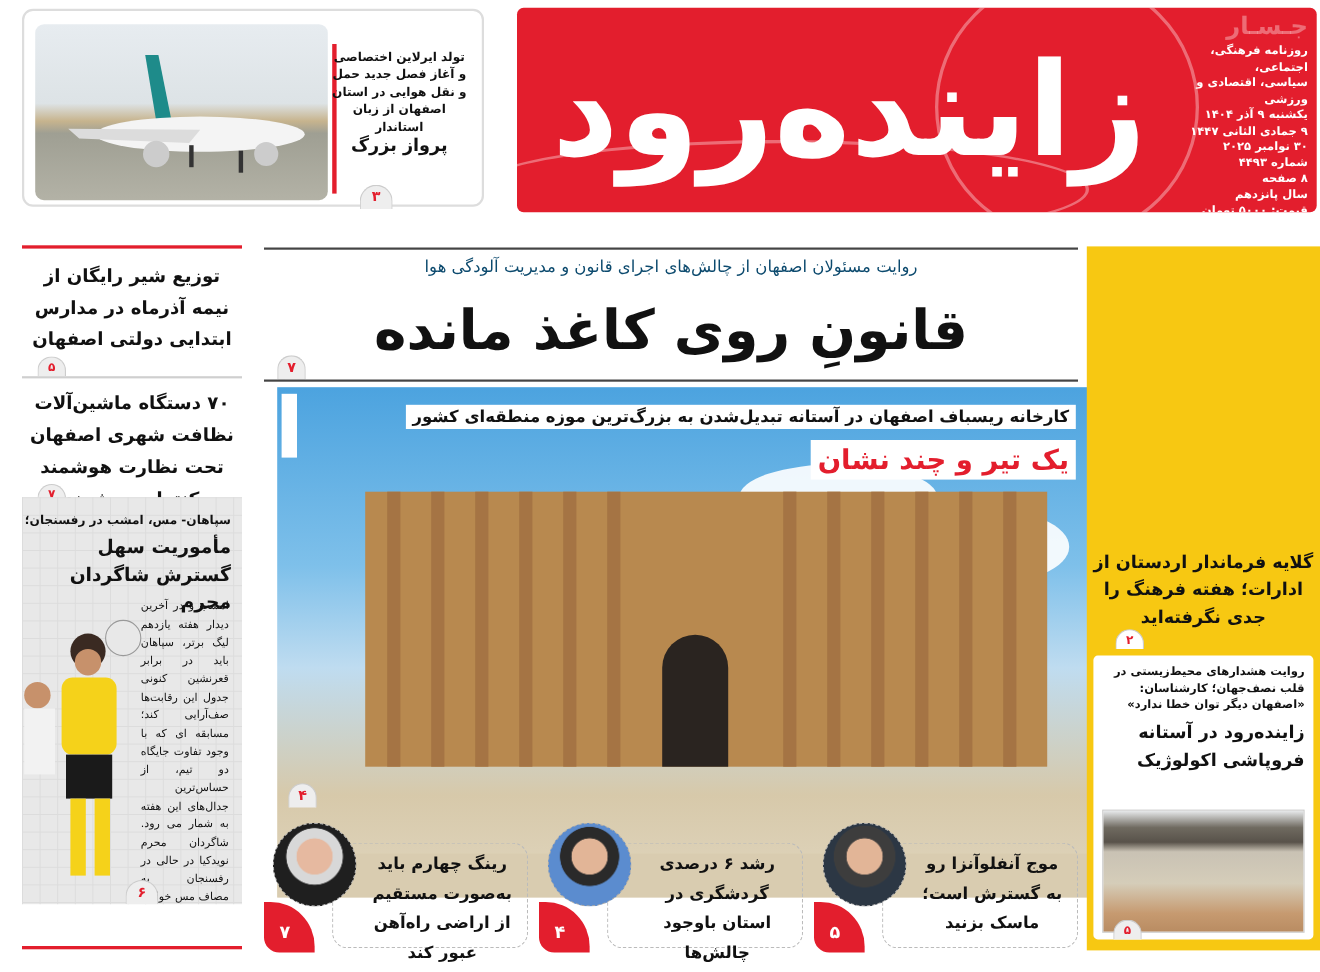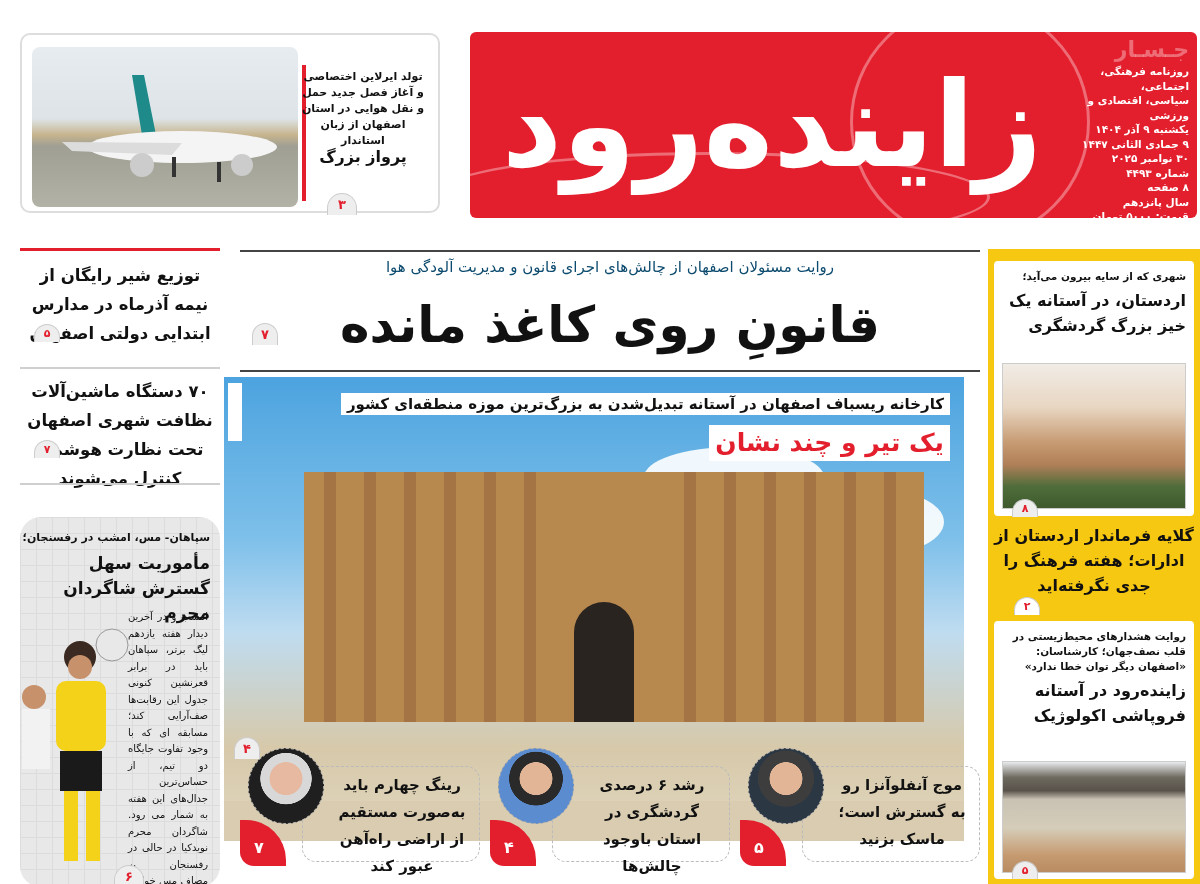--- a/index.html
+++ b/index.html
@@ -1,18 +1,18 @@
 <!DOCTYPE html>
 <html><head>
 <meta charset="utf-8">
 <style>
   * { box-sizing: border-box; margin: 0; padding: 0; }
   html, body { width: 1200px; height: 884px; background: #ffffff; overflow: hidden; }
   body { position: relative; font-family: "DejaVu Sans", sans-serif; direction: rtl; color: #111; }
-  .abs { position: absolute; margin-top: 25px; }
+  .abs { position: absolute; }
 
   
   .masthead { left: 470px; top: 7px; width: 727px; height: 186px; background: #e31e2d; border-radius: 6px; overflow: hidden; }
   .masthead .swoosh { position: absolute; border: 3px solid rgba(255,255,255,0.35); border-radius: 50%; }
   .logo { position: absolute; left: 12px; top: 8px; width: 580px; height: 170px; display: flex; align-items: center; justify-content: center;
           color: #fff; font-family: "DejaVu Sans", sans-serif; font-weight: bold; font-size: 118px; letter-spacing: -6px; line-height: 1; }
   .masthead-info { position: absolute; right: 8px; top: 6px; width: 115px; color: #fff; font-size: 10.5px; line-height: 14.5px; text-align: right; font-weight: bold; }
   .masthead-info .ghost { color: rgba(255,255,255,0.35); font-size: 22px; line-height: 24px; margin-bottom: 2px; }
 
   
@@ -24,36 +24,36 @@
   .topbox .big { position: absolute; right: 12px; top: 112px; width: 126px; text-align: center; font-size: 16px; font-weight: bold; }
 
   .page-badge { position: absolute; width: 30px; height: 22px; border-radius: 15px 15px 0 0; background: #eee; border: 1px solid #ccc; border-bottom: none;
                 color: #e31e2d; font-weight: bold; font-size: 13px; text-align: center; line-height: 22px; }
 
   
   .redrule { background: #e31e2d; height: 3px; }
   .greyrule { background: #cfcfcf; height: 2px; }
   .lefthead { text-align: center; font-weight: bold; font-size: 16.5px; line-height: 29px; }
 
-  .sportbox { left: 20px; top: 492px; width: 200px; height: 370px; border-radius: 21px; background: #e8e8e8; overflow: hidden;
+  .sportbox { left: 20px; top: 452px; width: 200px; height: 370px; border-radius: 0; background: #e8e8e8; overflow: hidden;
               background-image: linear-gradient(#dcdcdc 1px, transparent 1px), linear-gradient(90deg, #dcdcdc 1px, transparent 1px);
               background-size: 16px 16px; }
   .sportbox .kicker { position: absolute; right: 10px; top: 14px; font-size: 11px; font-weight: bold; }
   .sportbox .title { position: absolute; right: 10px; top: 34px; width: 180px; font-size: 17px; line-height: 25px; font-weight: bold; text-align: right; }
   .sportbox .body { position: absolute; right: 12px; top: 92px; width: 80px; font-size: 10px; line-height: 16.5px; text-align: justify; }
   .sportbox .player { position: absolute; left: 0; top: 100px; width: 120px; height: 260px; }
 
   
   .main-top { left: 240px; top: 225px; width: 740px; height: 2px; background: #444; }
   .kicker-main { left: 240px; top: 233px; width: 740px; text-align: center; font-size: 15px; color: #0c4a6e; }
   .headline { left: 240px; top: 262px; width: 740px; text-align: center; font-size: 50px; font-weight: bold; letter-spacing: -1px; line-height: 76px; }
   .main-bottom { left: 240px; top: 345px; width: 740px; height: 2px; background: #444; }
 
   
-  .bigphoto { left: 224px; top: 352px; width: 740px; height: 464px; overflow: hidden;
+  .bigphoto { left: 252px; top: 352px; width: 740px; height: 464px; overflow: hidden;
               background: linear-gradient(180deg,#4ca3df 0%,#7ec0ea 35%,#bfdcf0 55%,#d7c9aa 80%,#e0d6bf 100%); }
   .bigphoto .cloud { position: absolute; background: #fff; border-radius: 50%; opacity: .9; }
   .bigphoto .building { position: absolute; left: 80px; top: 95px; width: 620px; height: 250px; background: #b8894f; }
   .bigphoto .building .col { position: absolute; top: 0; width: 12px; bottom: 0; background: #a57444; }
   .bigphoto .building .door { position: absolute; left: 270px; top: 130px; width: 60px; height: 120px; background: #2a2420; border-radius: 30px 30px 0 0; }
   .bigphoto .ground { position: absolute; left: 0; right: 0; bottom: 0; height: 40px; background: #d9ccb0; }
   .bigphoto .sub { position: absolute; right: 14px; top: 16px; background: #fff; padding: 2px 6px; font-size: 15px; font-weight: bold; }
   .bigphoto .red { position: absolute; right: 14px; top: 48px; background: #fff; padding: 0 6px; font-size: 25px; line-height: 36px; font-weight: bold; color: #e31e2d; }
   .bigphoto .credit { position: absolute; left: 4px; top: 6px; width: 14px; height: 58px; background: #fff; }
 
@@ -191,26 +191,20 @@
   <div class="text">رشد ۶ درصدی گردشگری در استان باوجود چالش‌ها</div>
 </div>
 <div class="card" style="left:240px;">
   <div class="frame"></div>
   <div class="face" style="background: radial-gradient(circle at 50% 40%, #e6b9a0 0 28%, #d8d8d8 29% 44%, #1f1f1f 45% 100%);"></div>
   <div class="corner">۷</div>
   <div class="text">رینگ چهارم باید به‌صورت مستقیم از اراضی راه‌آهن عبور کند</div>
 </div>
 
 <div class="abs yellowcol">
-  <div class="ybox" style="top:12px;height:255px;">
-    <div class="kicker">شهری که از سایه بیرون می‌آید؛</div>
-    <div class="title">اردستان، در آستانه یک خیز بزرگ گردشگری</div>
-    <div class="photo" style="top:102px;height:146px;background:linear-gradient(180deg,#f1ece6 0%,#e8d6c2 30%,#c69a72 55%,#b07f58 70%,#4f6d3a 85%,#3e5a2e 100%);"></div>
-    <div class="page-badge" style="left:18px;top:238px;width:26px;height:18px;line-height:18px;font-size:11px;">۸</div>
-  </div>
   <div class="ytext" style="top:274px;">گلایه فرماندار اردستان از ادارات؛ هفته فرهنگ را جدی نگرفته‌اید</div>
   <div class="page-badge" style="left:26px;top:348px;width:26px;height:18px;line-height:18px;font-size:11px;background:#fff;">۲</div>
   <div class="ybox" style="top:372px;height:258px;">
     <div class="kicker">روایت هشدارهای محیط‌زیستی در قلب نصف‌جهان؛ کارشناسان: «اصفهان دیگر توان خطا ندارد»</div>
     <div class="title">زاینده‌رود در آستانه فروپاشی اکولوژیک</div>
     <div class="photo" style="top:140px;height:112px;background:linear-gradient(180deg,#e8eaec 0%,#6f6a60 14%,#58524a 26%,#c9c2b4 34%,#d5cdb9 60%,#c69a70 85%,#b98c62 100%);"></div>
     <div class="page-badge" style="left:18px;top:240px;width:26px;height:18px;line-height:18px;font-size:11px;">۵</div>
   </div>
 </div>
 

